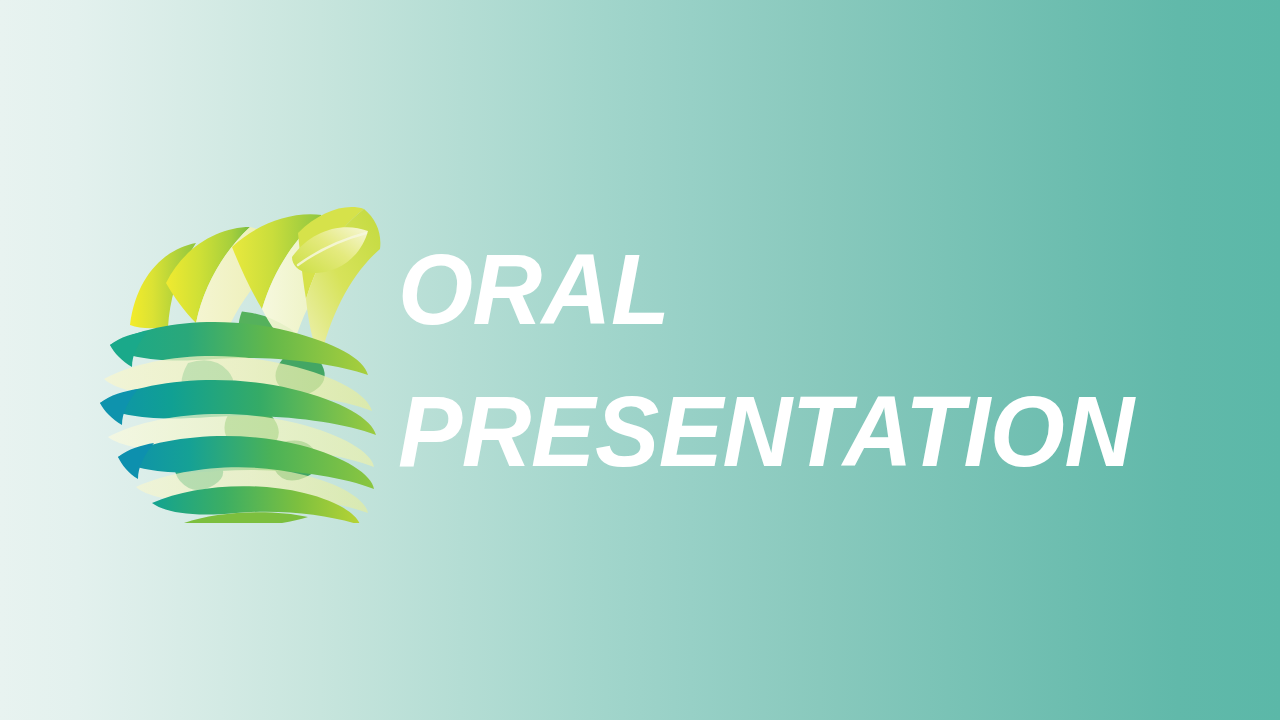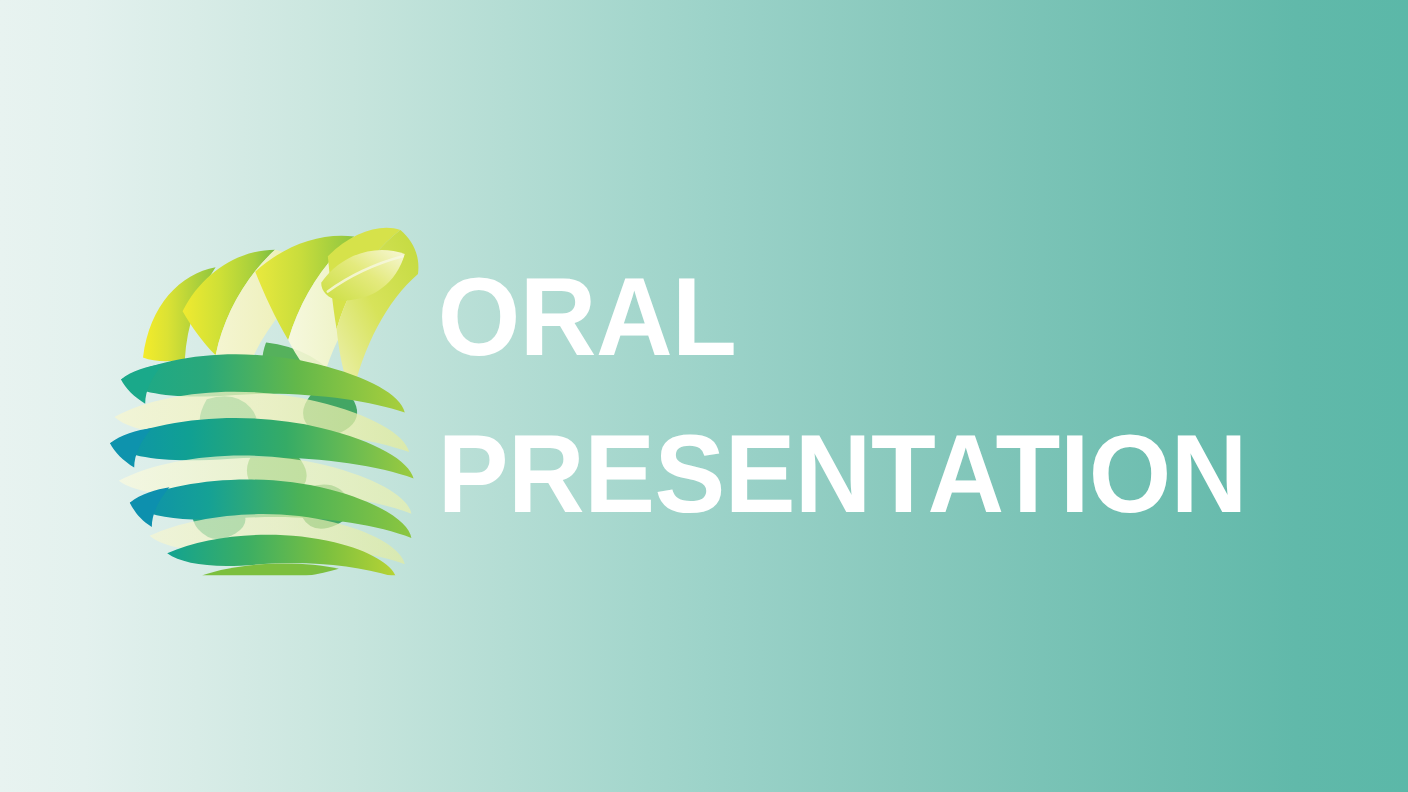--- a/index.html
+++ b/index.html
@@ -47,20 +47,21 @@
     height: 320px;
   }
   .logo-wrap svg { display: block; width: 100%; height: 100%; }
 
   
   .title-block {
     position: absolute;
     left: 398px;
     top: 236px;
     width: 840px;
+    font-style: italic;
   }
 
   .title-line {
     display: block;
     color: #ffffff;
     font-family: "Liberation Sans", "DejaVu Sans", sans-serif;
     font-weight: 700;
     font-size: 101px;
     line-height: 106px;
     letter-spacing: -0.5px;

